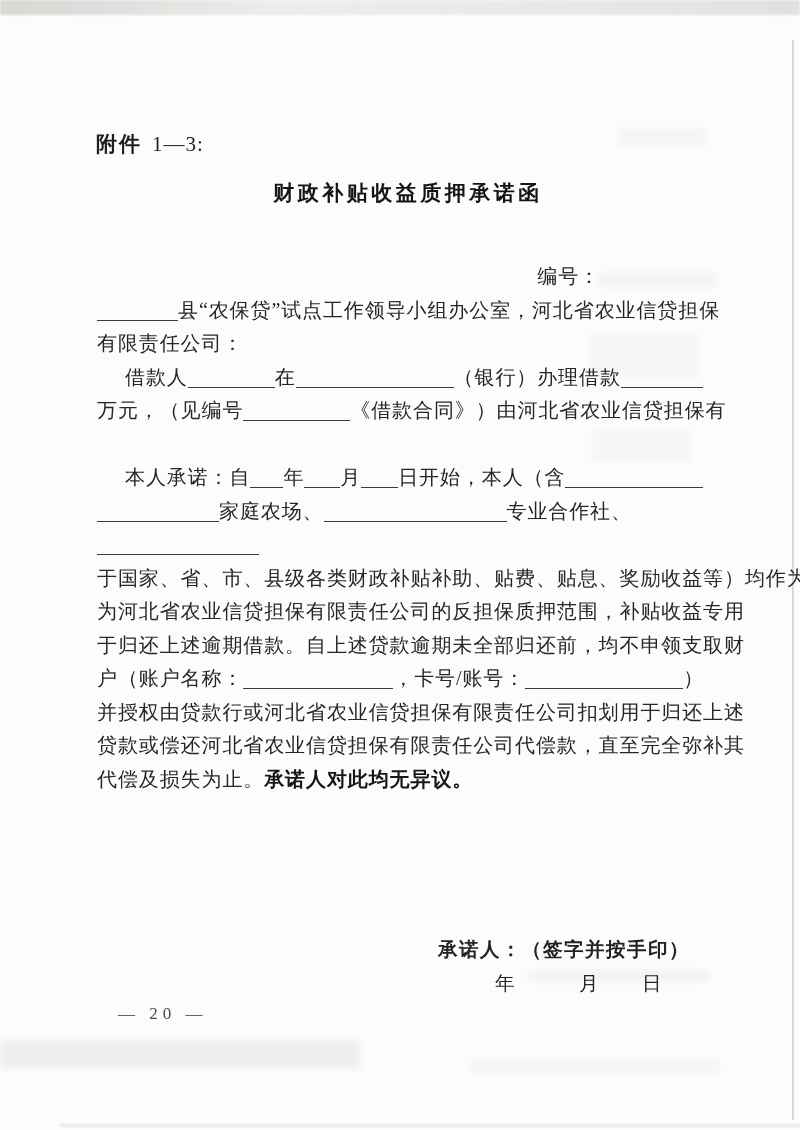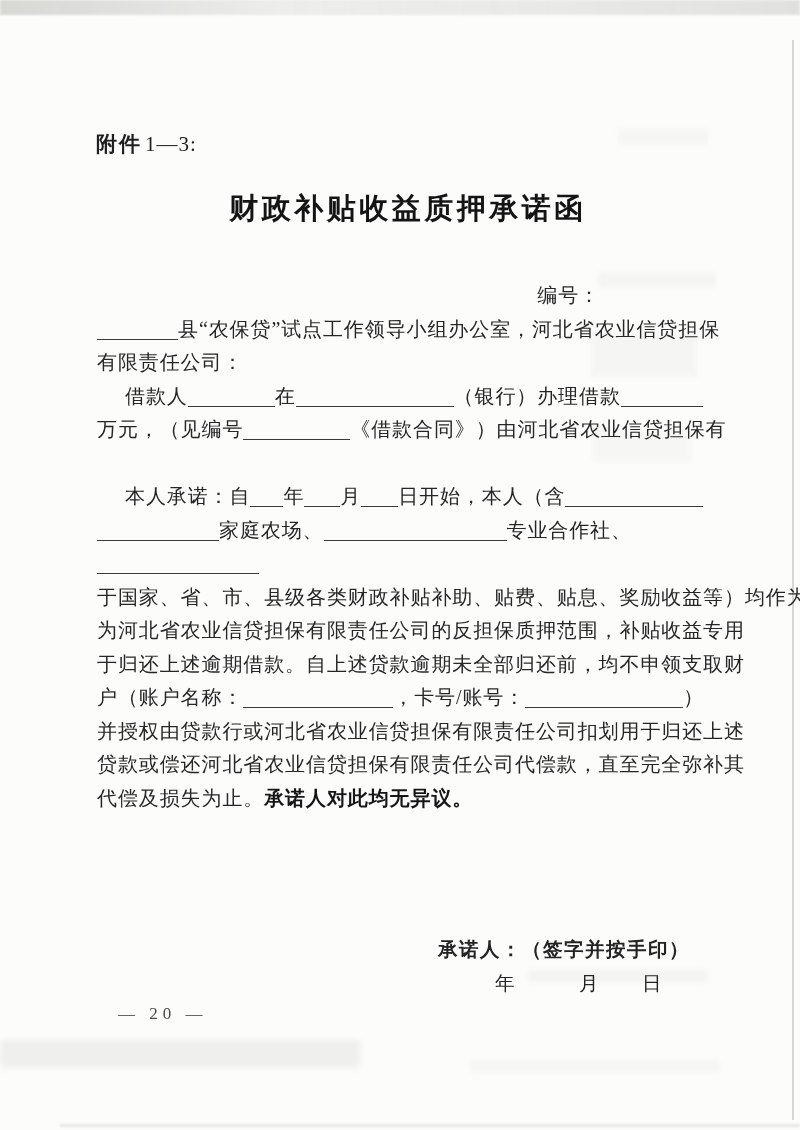--- a/index.html
+++ b/index.html
@@ -15,23 +15,23 @@
   .scan-mid-band { position:absolute; left:0; top:1040px; width:360px; height:28px;
     background:rgba(150,150,142,.12); filter:blur(3px); }
   .scan-bottom-line { position:absolute; left:60px; top:1124px; width:740px; height:3px;
     background:rgba(140,140,134,.18); filter:blur(1px); }
   .scan-right-line { position:absolute; left:792px; top:40px; width:2px; height:1080px;
     background:rgba(120,120,118,.28); filter:blur(.5px); }
   .smudge { position:absolute; background:#8d8d86; filter:blur(2.5px); }
   
   .attachment { position:absolute; left:96px; top:130px; font-size:21px; letter-spacing:2px; color:#1f1f1f; }
   .attachment .prefix { font-family:Liberation Serif, serif; font-weight:600;margin-top:32px; }
-  .attachment .num { margin-left:3px; letter-spacing:1px; }
-  .doc-title { position:absolute; left:0; top:189px; width:100%; box-sizing:border-box; padding-left:16px;
-    text-align:center; font-size:29px; font-weight:700; letter-spacing:3.5px; color:#141414; }
+  .attachment .num { margin-left:10px; letter-spacing:1px; }
+  .doc-title { position:absolute; left:0; top:179px; width:100%; box-sizing:border-box; padding-left:16px;
+    text-align:center; font-size:21px; font-weight:700; letter-spacing:3.5px; color:#141414; }
   
   .body-block { position:absolute; left:97px; top:260px; width:606px; font-size:20px; letter-spacing:0.9px; }
   .line { height:33.5px; line-height:33.5px; white-space:nowrap; }
   .line.right { text-align:right; }
   .line.clip { overflow:hidden; }
   .blank { display:inline-block; height:16px; border-bottom:1px solid #3a3a3a; vertical-align:-4px; }
   .bold { font-weight:700; color:#151515; }
   
   .signature { position:absolute; left:97px; top:933px; width:606px; font-size:19.5px; letter-spacing:1.5px; color:#232323; }
   .signature .sig-line { height:34px; line-height:34px; text-align:right; }
@@ -56,21 +56,21 @@
   <div class="smudge" style="left:528px; top:970px; width:180px; height:12px; opacity:.07;"></div>
   <div class="smudge" style="left:470px; top:1060px; width:250px; height:13px; opacity:.055;"></div>
 
   <div class="attachment">
     <span class="prefix">附件</span><span class="num">1—3:</span>
   </div>
 
   <div class="doc-title">财政补贴收益质押承诺函</div>
 
   <div class="body-block">
-      <div class="line right" style="padding-right: 103px; margin-top: 19px;"><span class="">编号：</span></div>
+      <div class="line right" style="padding-right: 103px;"><span class="">编号：</span></div>
       <div class="line"><span class="blank" style="width: 81px;"></span><span class="">县“农保贷”试点工作领导小组办公室，河北省农业信贷担保</span></div>
       <div class="line"><span class="">有限责任公司：</span></div>
       <div class="line clip" style="padding-left: 28px;"><span class="">借款人</span><span class="blank" style="width: 87px;"></span><span class="">在</span><span class="blank" style="width: 158px;"></span><span class="">（银行）办理借款</span><span class="blank" style="width: 200px;"></span></div>
       <div class="line"><span class="">万元，（见编号</span><span class="blank" style="width: 107px;"></span><span class="">《借款合同》）由河北省农业信贷担保有</span></div>
       <div class="line"></div>
       <div class="line clip" style="padding-left: 28px; font-family: Liberation Serif, serif;"><span class="">本人承诺：自</span><span class="blank" style="width: 33px;"></span><span class="">年</span><span class="blank" style="width: 36px;"></span><span class="">月</span><span class="blank" style="width: 37px;"></span><span class="">日开始，本人（含</span><span class="blank" style="width: 220px;"></span></div>
       <div class="line"><span class="blank" style="width: 122px;"></span><span class="">家庭农场、</span><span class="blank" style="width: 183px;"></span><span class="">专业合作社、</span></div>
       <div class="line"><span class="blank" style="width: 162px;"></span></div>
       <div class="line"><span class="">于国家、省、市、县级各类财政补贴补助、贴费、贴息、奖励收益等）均作为</span></div>
       <div class="line"><span class="">为河北省农业信贷担保有限责任公司的反担保质押范围，补贴收益专用</span></div>

